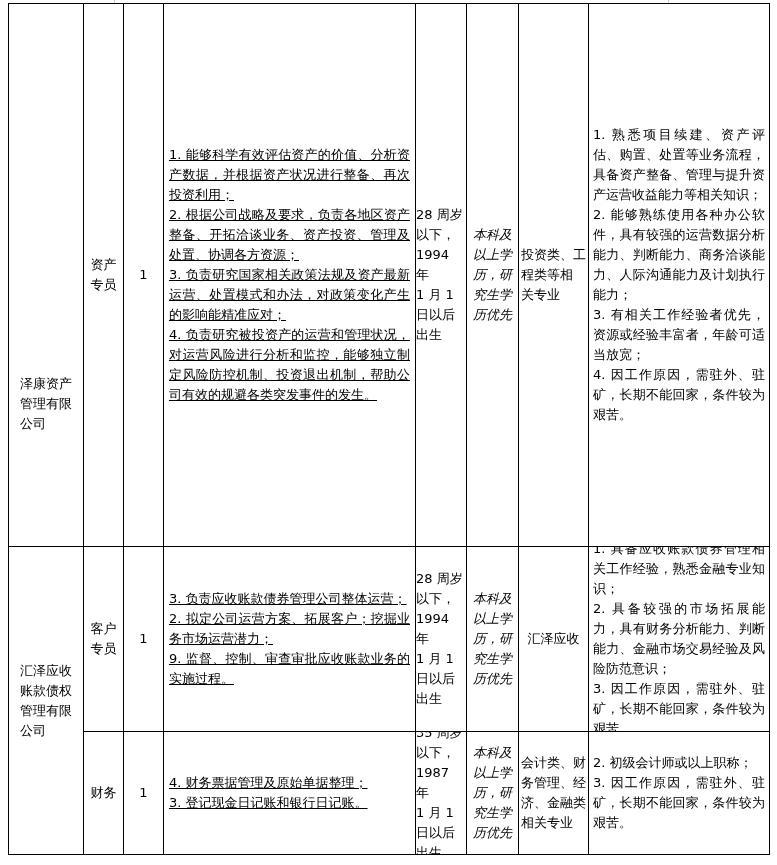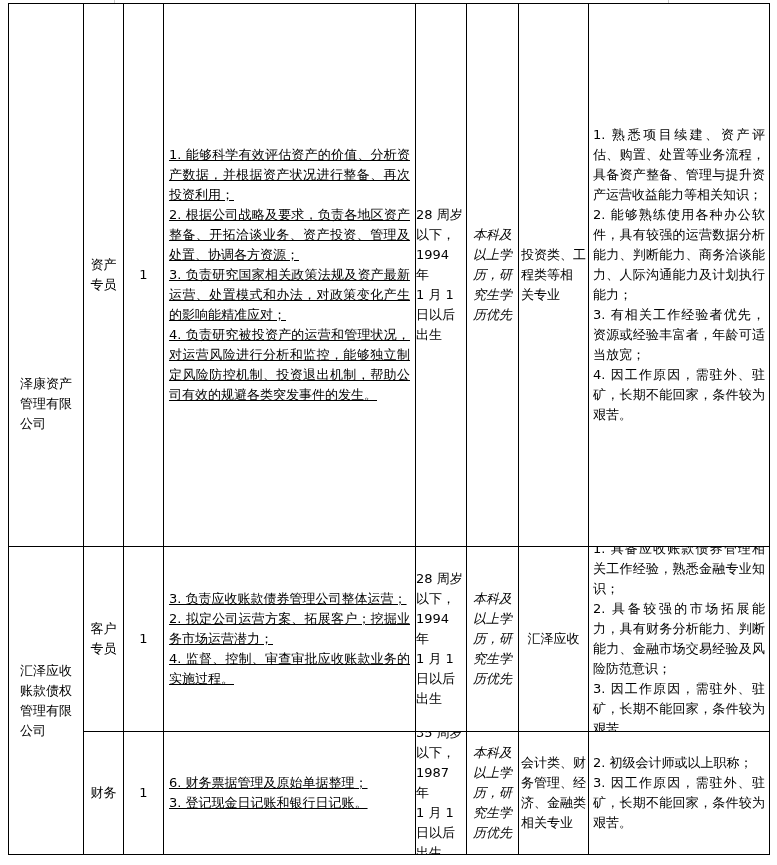--- a/index.html
+++ b/index.html
@@ -94,21 +94,21 @@
 账款债权
 管理有限
 公司</div>
 
   <div class="cell c2 r2">客户
 专员</div>
   <div class="cell c3 r2">1</div>
   <div class="cell c4 r2 text-block duties">
       <p class="item">3. 负责应收账款债券管理公司整体运营；</p>
       <p class="item">2. 拟定公司运营方案、拓展客户；挖掘业务市场运营潜力；</p>
-      <p class="item">4. 监督、控制、审查审批应收账款业务的实施过程。</p>
+      <p class="item">9. 监督、控制、审查审批应收账款业务的实施过程。</p>
     </div>
   <div class="cell c5 r2">28 周岁
 以下，
 1994 年
 1 月 1
 日以后
 出生</div>
   <div class="cell c6 r2">本科及
 以上学
 历，研
@@ -117,21 +117,21 @@
   <div class="cell c7 r2">汇泽应收</div>
   <div class="cell c8 r2 text-block">
       <p class="item">1. 具备应收账款债券管理相关工作经验，熟悉金融专业知识；</p>
       <p class="item">2. 具备较强的市场拓展能力，具有财务分析能力、判断能力、金融市场交易经验及风险防范意识；</p>
       <p class="item">3. 因工作原因，需驻外、驻矿，长期不能回家，条件较为艰苦。</p>
     </div>
 
   <div class="cell c2 r3">财务</div>
   <div class="cell c3 r3">1</div>
   <div class="cell c4 r3 text-block duties">
-      <p class="item">6. 财务票据管理及原始单据整理；</p>
+      <p class="item">4. 财务票据管理及原始单据整理；</p>
       <p class="item">3. 登记现金日记账和银行日记账。</p>
     </div>
   <div class="cell c5 r3">35 周岁
 以下，
 1987 年
 1 月 1
 日以后
 出生</div>
   <div class="cell c6 r3">本科及
 以上学

